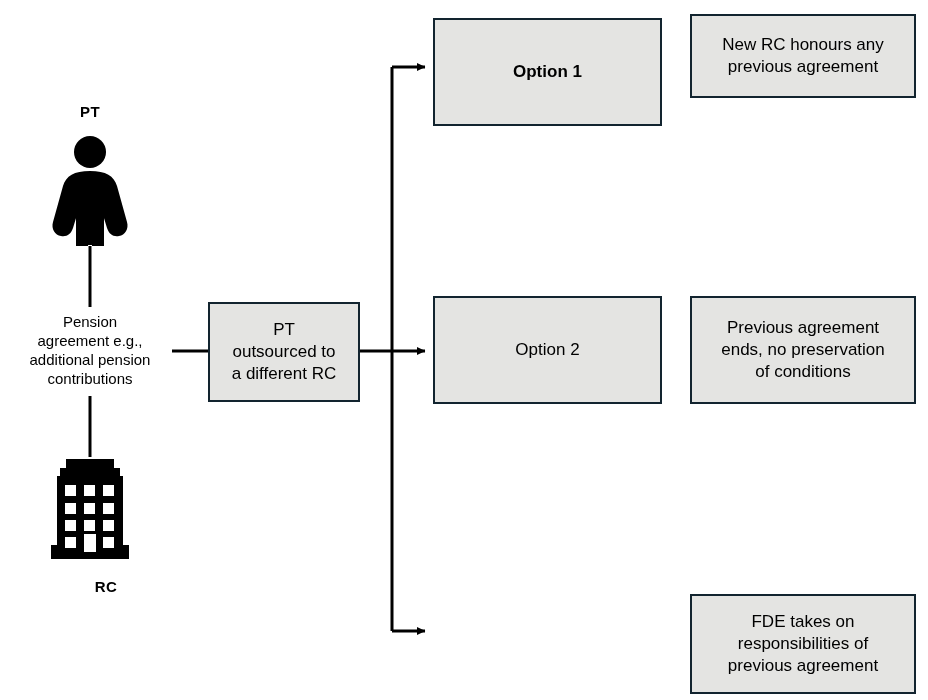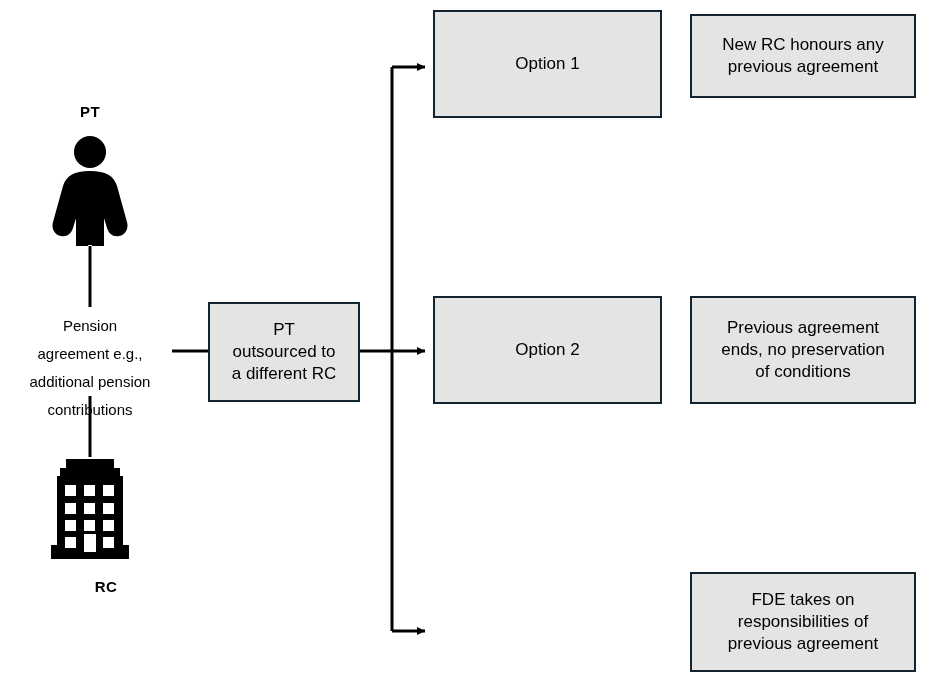--- a/index.html
+++ b/index.html
@@ -42,21 +42,21 @@
     text-align: center;
     font-weight: bold;
     font-size: 15px;
     color: #000000;
     letter-spacing: 0.5px;
   }
   .edge-text {
     position: absolute;
     text-align: center;
     font-size: 15px;
-    line-height: 28px;
+    line-height: 19px;
     color: #000000;
     white-space: pre-line;
   }
 </style>
 </head>
 <body>
 
 <div id="canvas">
 
   <svg class="layer" viewBox="0 0 928 700" xmlns="http://www.w3.org/2000/svg">
@@ -153,29 +153,29 @@
 
   <div class="edge-text" style="left:8px; top:312px; width:164px;">Pension
 agreement e.g.,
 additional pension
 contributions</div>
 
   <div class="nodebox" style="left:208px; top:302px; width:152px; height:100px;">PT
 outsourced to
 a different RC</div>
 
-  <div class="nodebox" style="left:433px; top:10px; width:229px; height:108px;">Option 1</div>
+  <div class="nodebox" style="left:433px; top:18px; width:229px; height:108px;font-weight:bold;">Option 1</div>
 
   <div class="nodebox" style="left:433px; top:296px; width:229px; height:108px;">Option 2</div>
 
 
   <div class="nodebox" style="left:690px; top:14px; width:226px; height:84px;text-align:center;">New RC honours any
 previous agreement</div>
 
   <div class="nodebox" style="left:690px; top:296px; width:226px; height:108px;">Previous agreement
 ends, no preservation
 of conditions</div>
 
-  <div class="nodebox" style="left:690px; top:572px; width:226px; height:100px;">FDE takes on
+  <div class="nodebox" style="left:690px; top:594px; width:226px; height:100px;">FDE takes on
 responsibilities of
 previous agreement</div>
 
 </div>
 
 </body></html>

